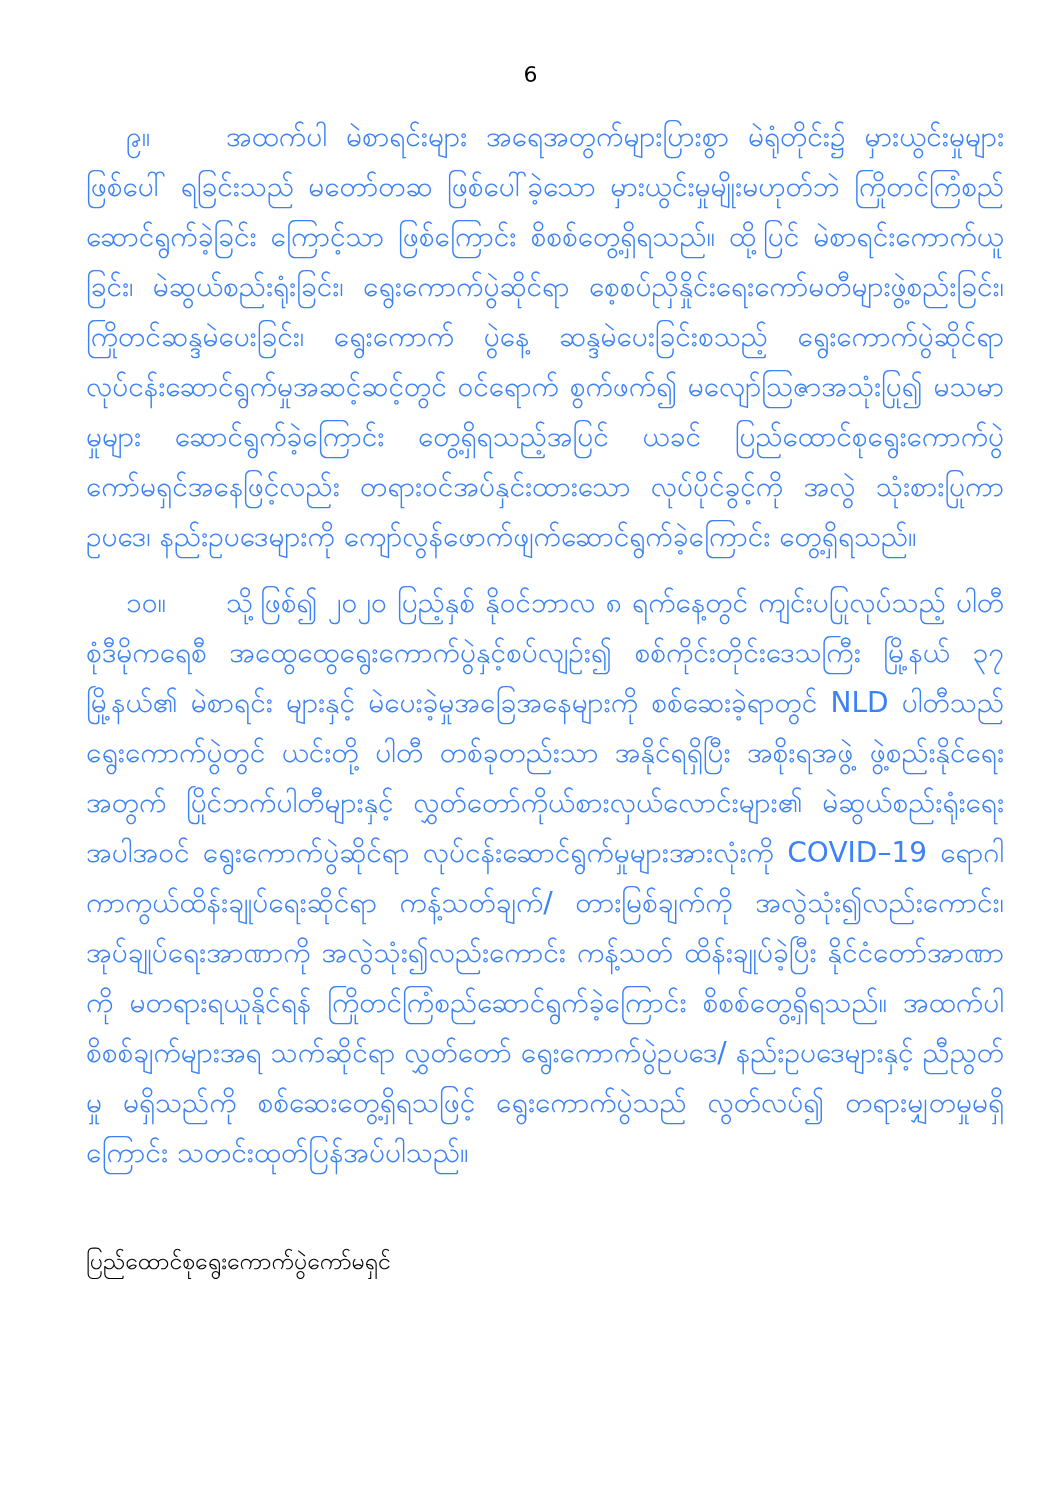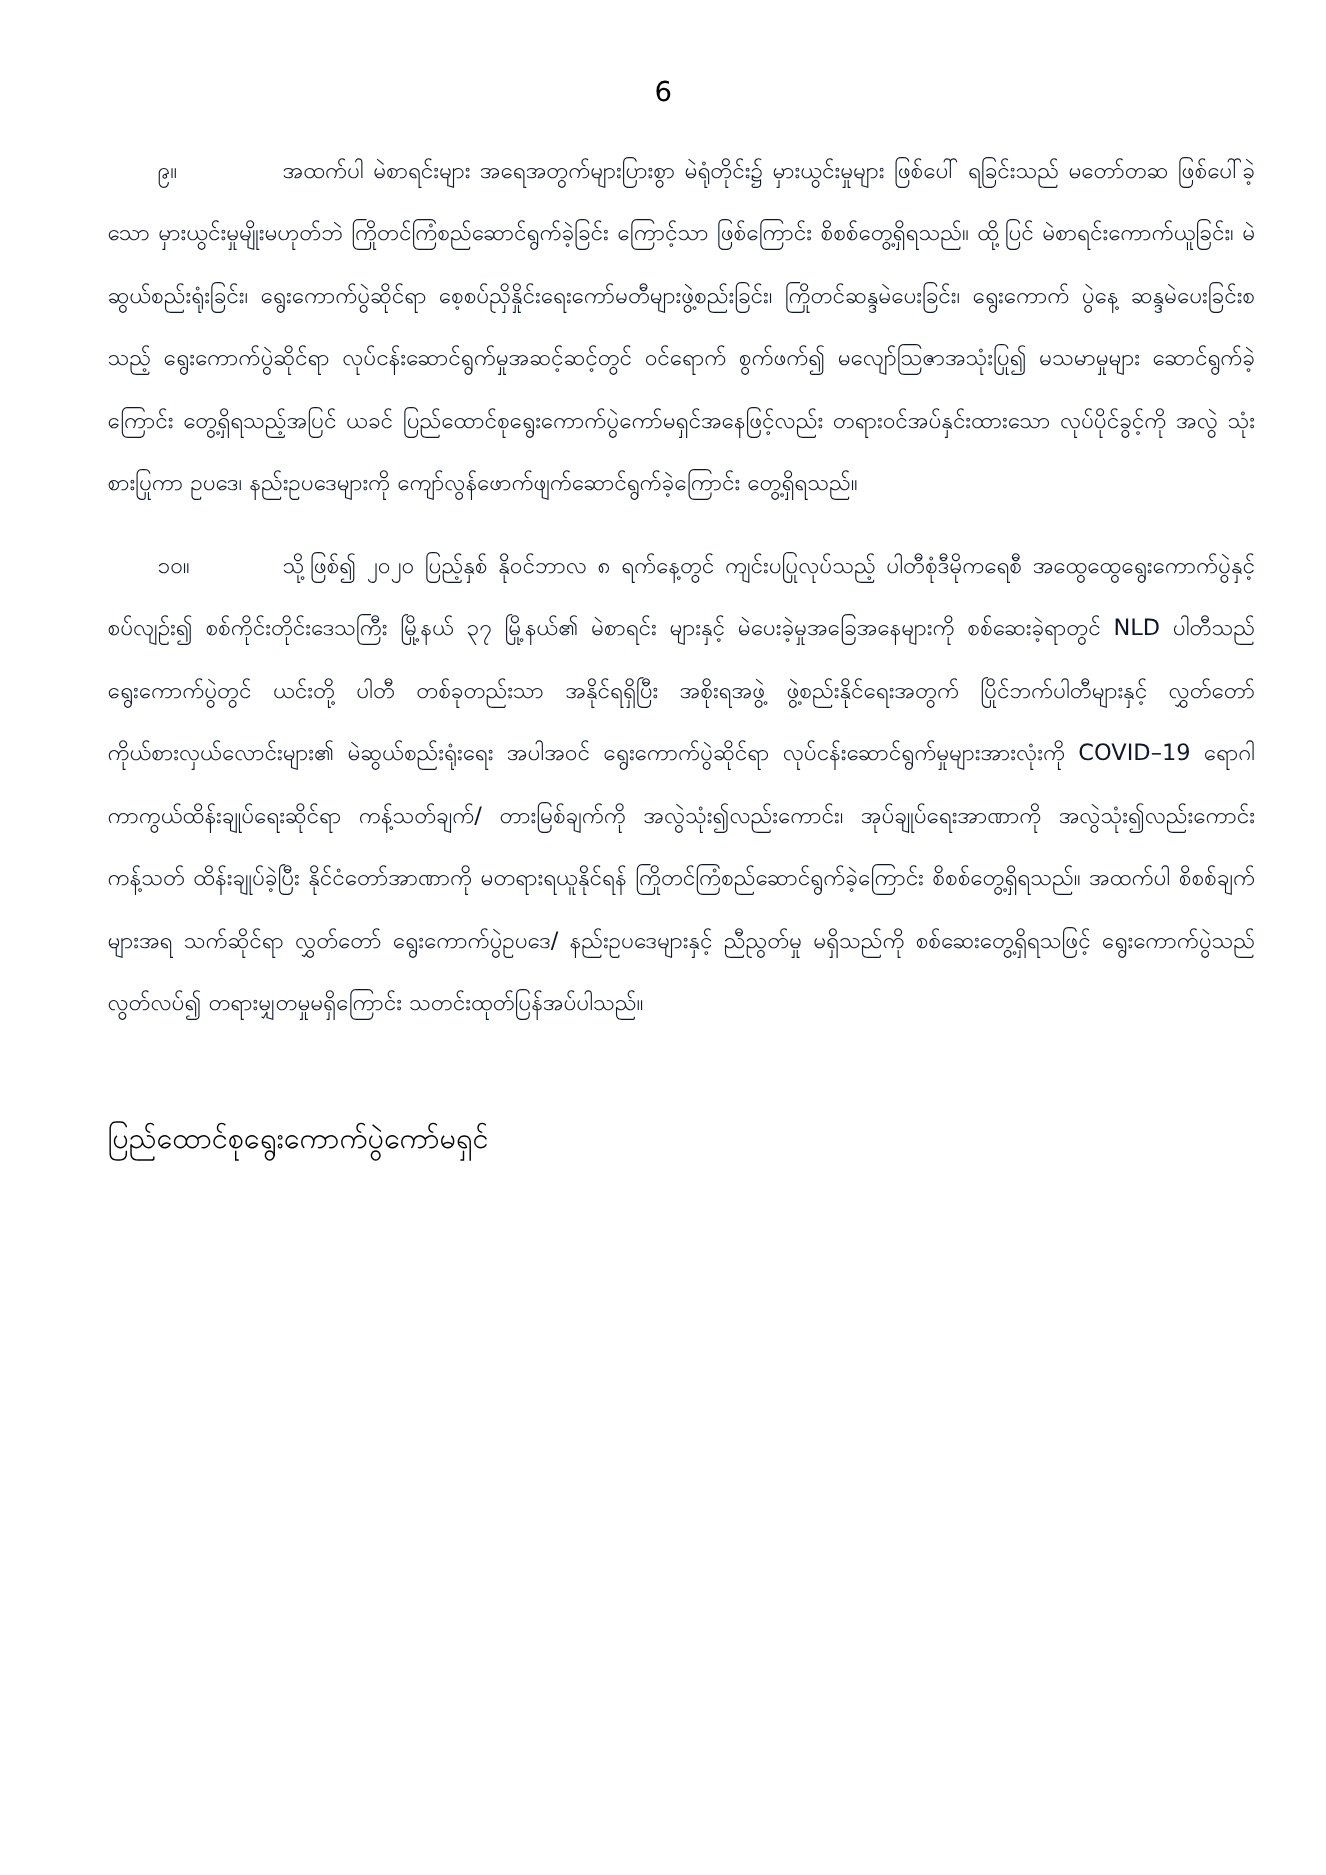--- a/index.html
+++ b/index.html
@@ -28,25 +28,25 @@
     color: #000000;
   }
   .content {
     position: absolute;
     top: 112px;
     left: 86px;
     width: 918px;
   }
   .para {
     margin: 0 0 16px 0;
-    font-size: 18px;
+    font-size: 28px;
     line-height: 50px;
     text-align: justify;
     text-justify: inter-word;
-    color: #0f172a;
+    color: #3b82f6;
     word-break: normal;
   }
   .pnum {
     display: inline-block;
     width: 140px;
     padding-left: 40px;
     box-sizing: border-box;
   }
   .signature {
     margin-top: 58px;

